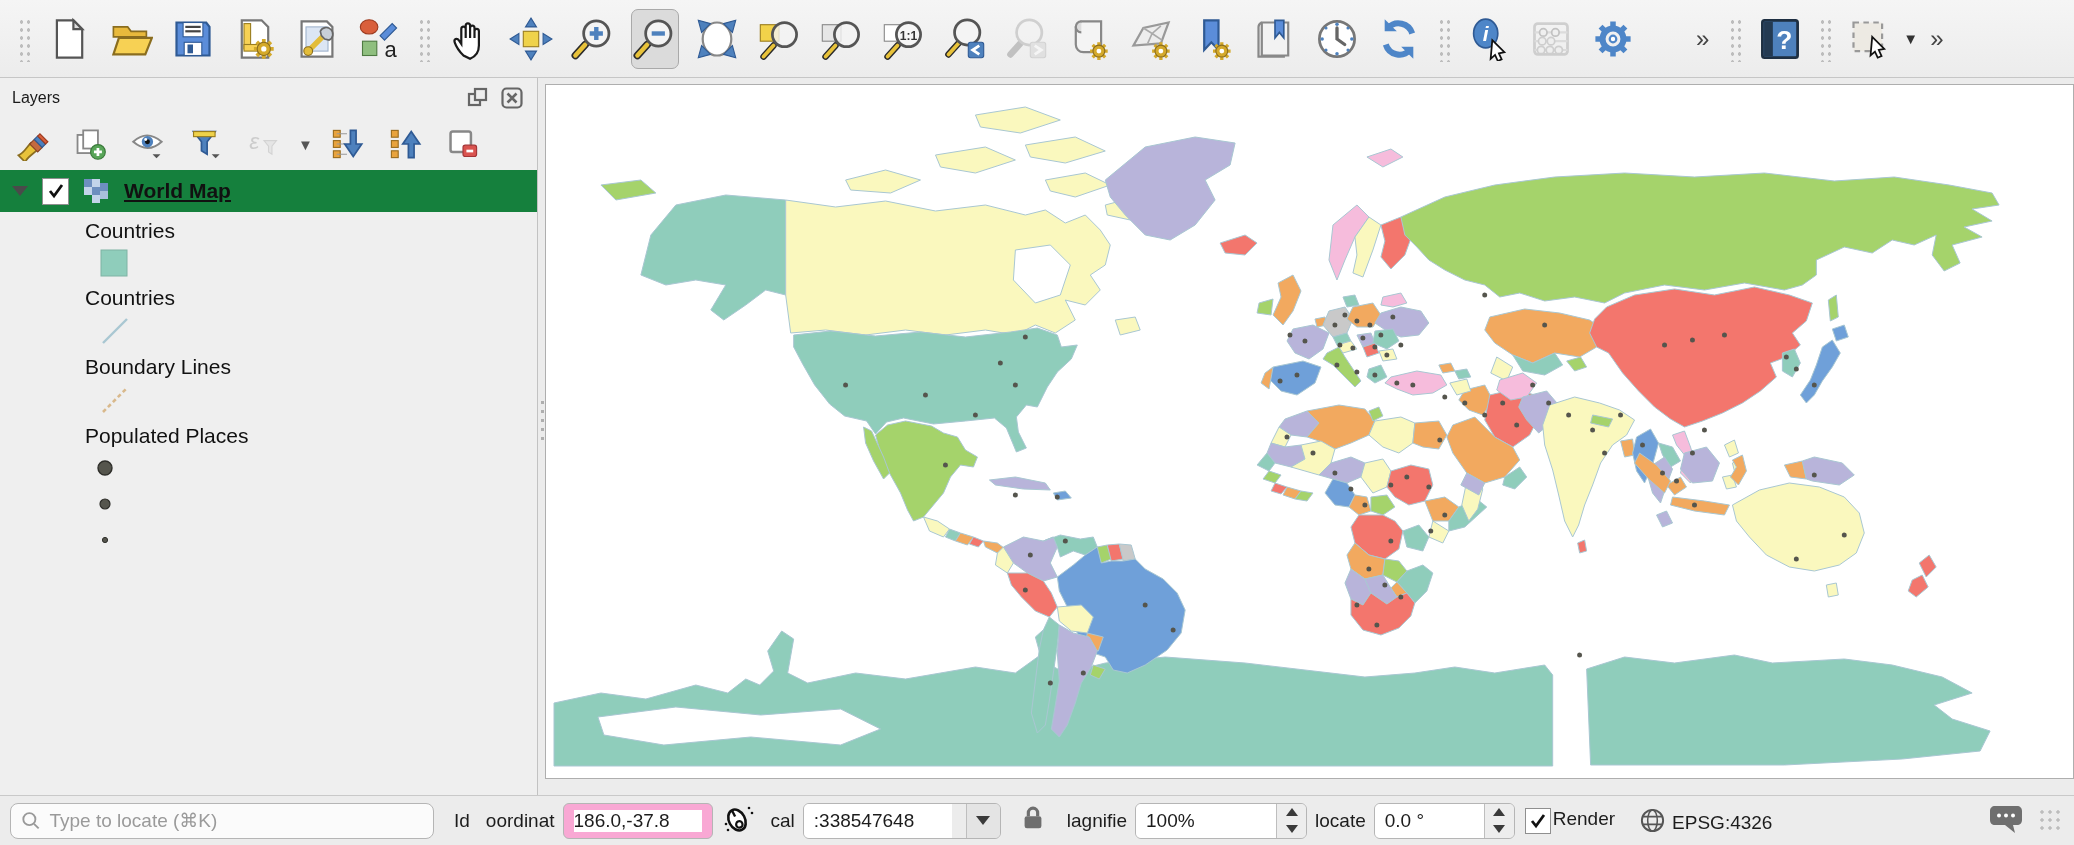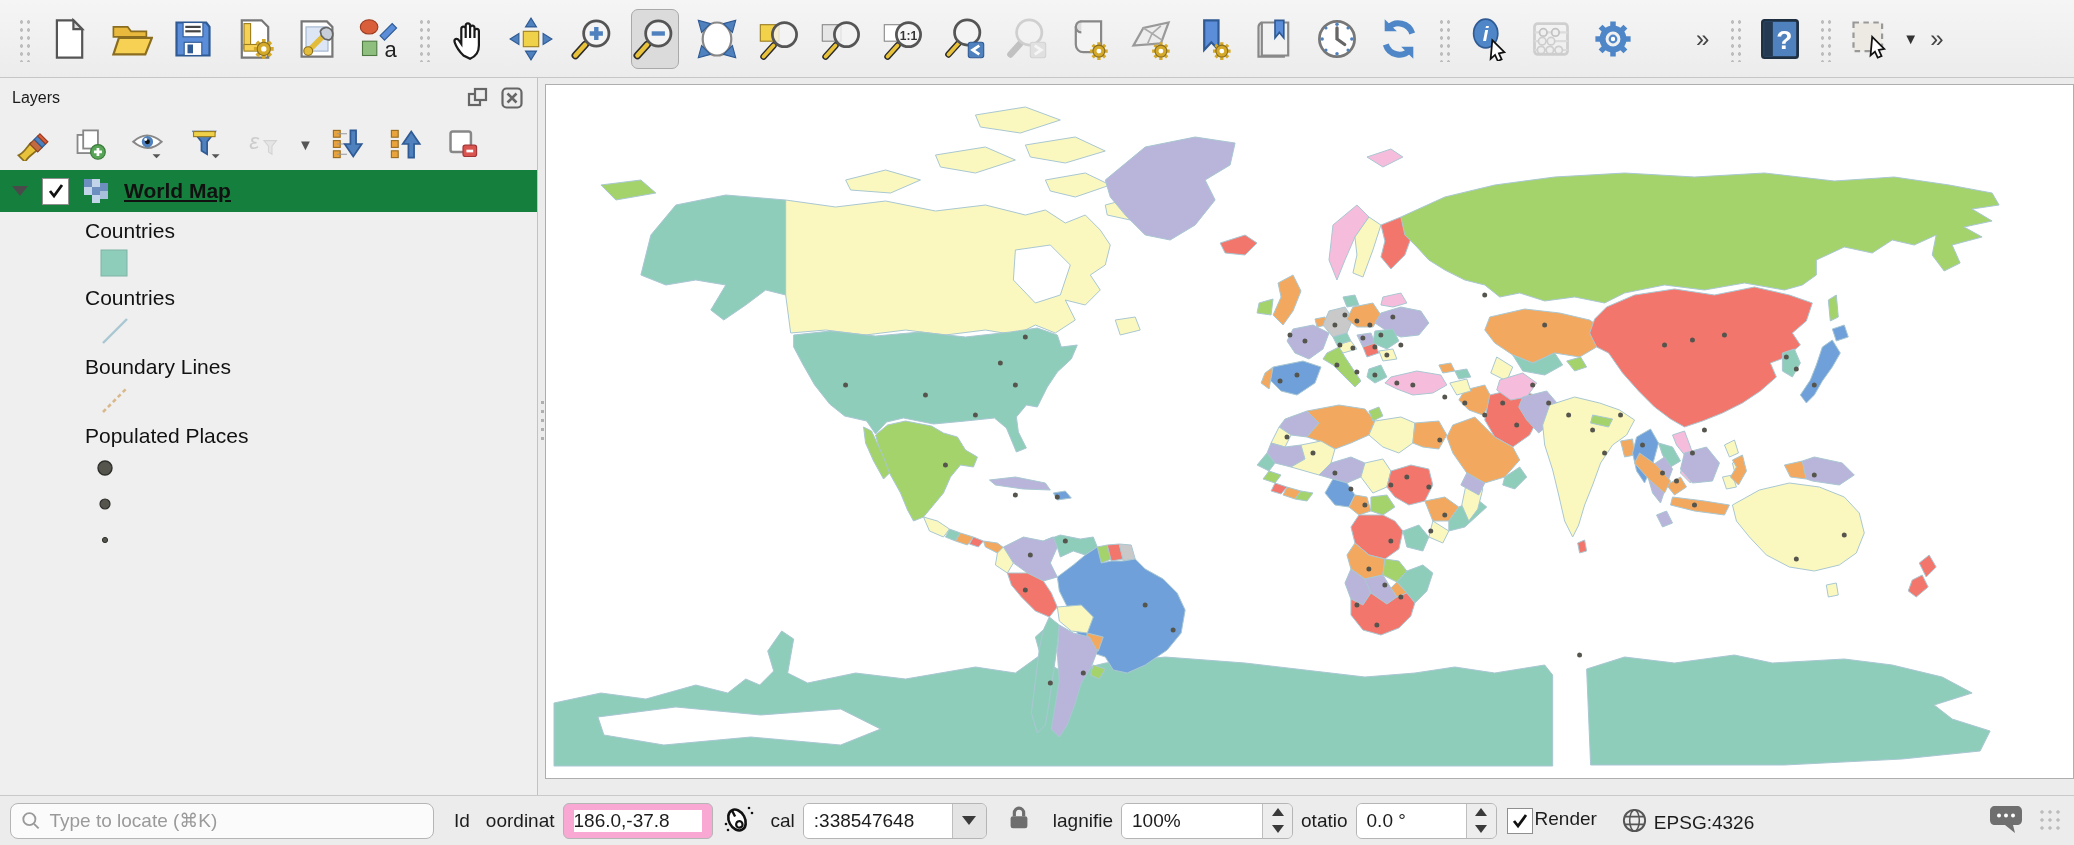--- a/index.html
+++ b/index.html
@@ -60,21 +60,21 @@
   .statusbar { height:50px; display:flex; align-items:center; background:#ECECEC;
     border-top:1px solid #C9C9C9; padding:0 10px; font-size:19px; color:#1c1c1c; }
   .locator { width:424px; height:36px; border:1.5px solid #B5B5B5; border-radius:8px; background:#FBFBFB;
     display:flex; align-items:center; padding:0 10px; gap:8px; flex:none; }
   .locator input { border:none; outline:none; background:transparent; font-size:19px; width:100%;
     font-family:"Liberation Sans", sans-serif; color:#333; }
   .locator input::placeholder { color:#9a9a9a; }
   .sb-label { margin:0 8px; white-space:nowrap; flex:none; }
   .sb-edit { height:36px; background:#f9a8d4; border:1.5px solid #B5B5B5; border-radius:6px;
     display:flex; align-items:center; padding:0 10px; flex:none; font-size:19px; }
-  .combo { display:flex; height:36px; border:1.5px solid #B5B5B5; border-radius:6px; overflow:hidden; flex:none; }
+  .combo { display:flex; height:36px; border:1.5px solid #B5B5B5; border-radius:6px; overflow:hidden; flex:none;gap:14px; }
   .combo .val { background:#fff; display:flex; align-items:center; padding:0 10px; }
   .combo .dd { width:34px; background:#E4E4E4; border-left:1px solid #BEBEBE; display:flex;
     align-items:center; justify-content:center; }
   .tri-down { width:0; height:0; border-left:7px solid transparent; border-right:7px solid transparent;
     border-top:9px solid #3a3a3a; }
   .spin { display:flex; height:36px; border:1.5px solid #B5B5B5; border-radius:6px; overflow:hidden; flex:none; }
   .spin .val { background:#fff; display:flex; align-items:center; padding:0 10px; }
   .spin .arrows { width:30px; background:#EDEDED; border-left:1px solid #BEBEBE;
     display:flex; flex-direction:column; }
   .spin .arrows span { flex:1; display:flex; align-items:center; justify-content:center; }
@@ -828,21 +828,21 @@
       <div class="arrows">
           <span>
             <i class="tri-up-s"></i>
           </span>
           <span>
             <i class="tri-down-s"></i>
           </span>
         </div>
     </div>
 
-    <span class="sb-label">otatio</span>
+    <span class="sb-label">locate</span>
     <div class="spin">
       <div class="val" style="width:109px">0.0 °</div>
       <div class="arrows">
           <span>
             <i class="tri-up-s"></i>
           </span>
           <span>
             <i class="tri-down-s"></i>
           </span>
         </div>

